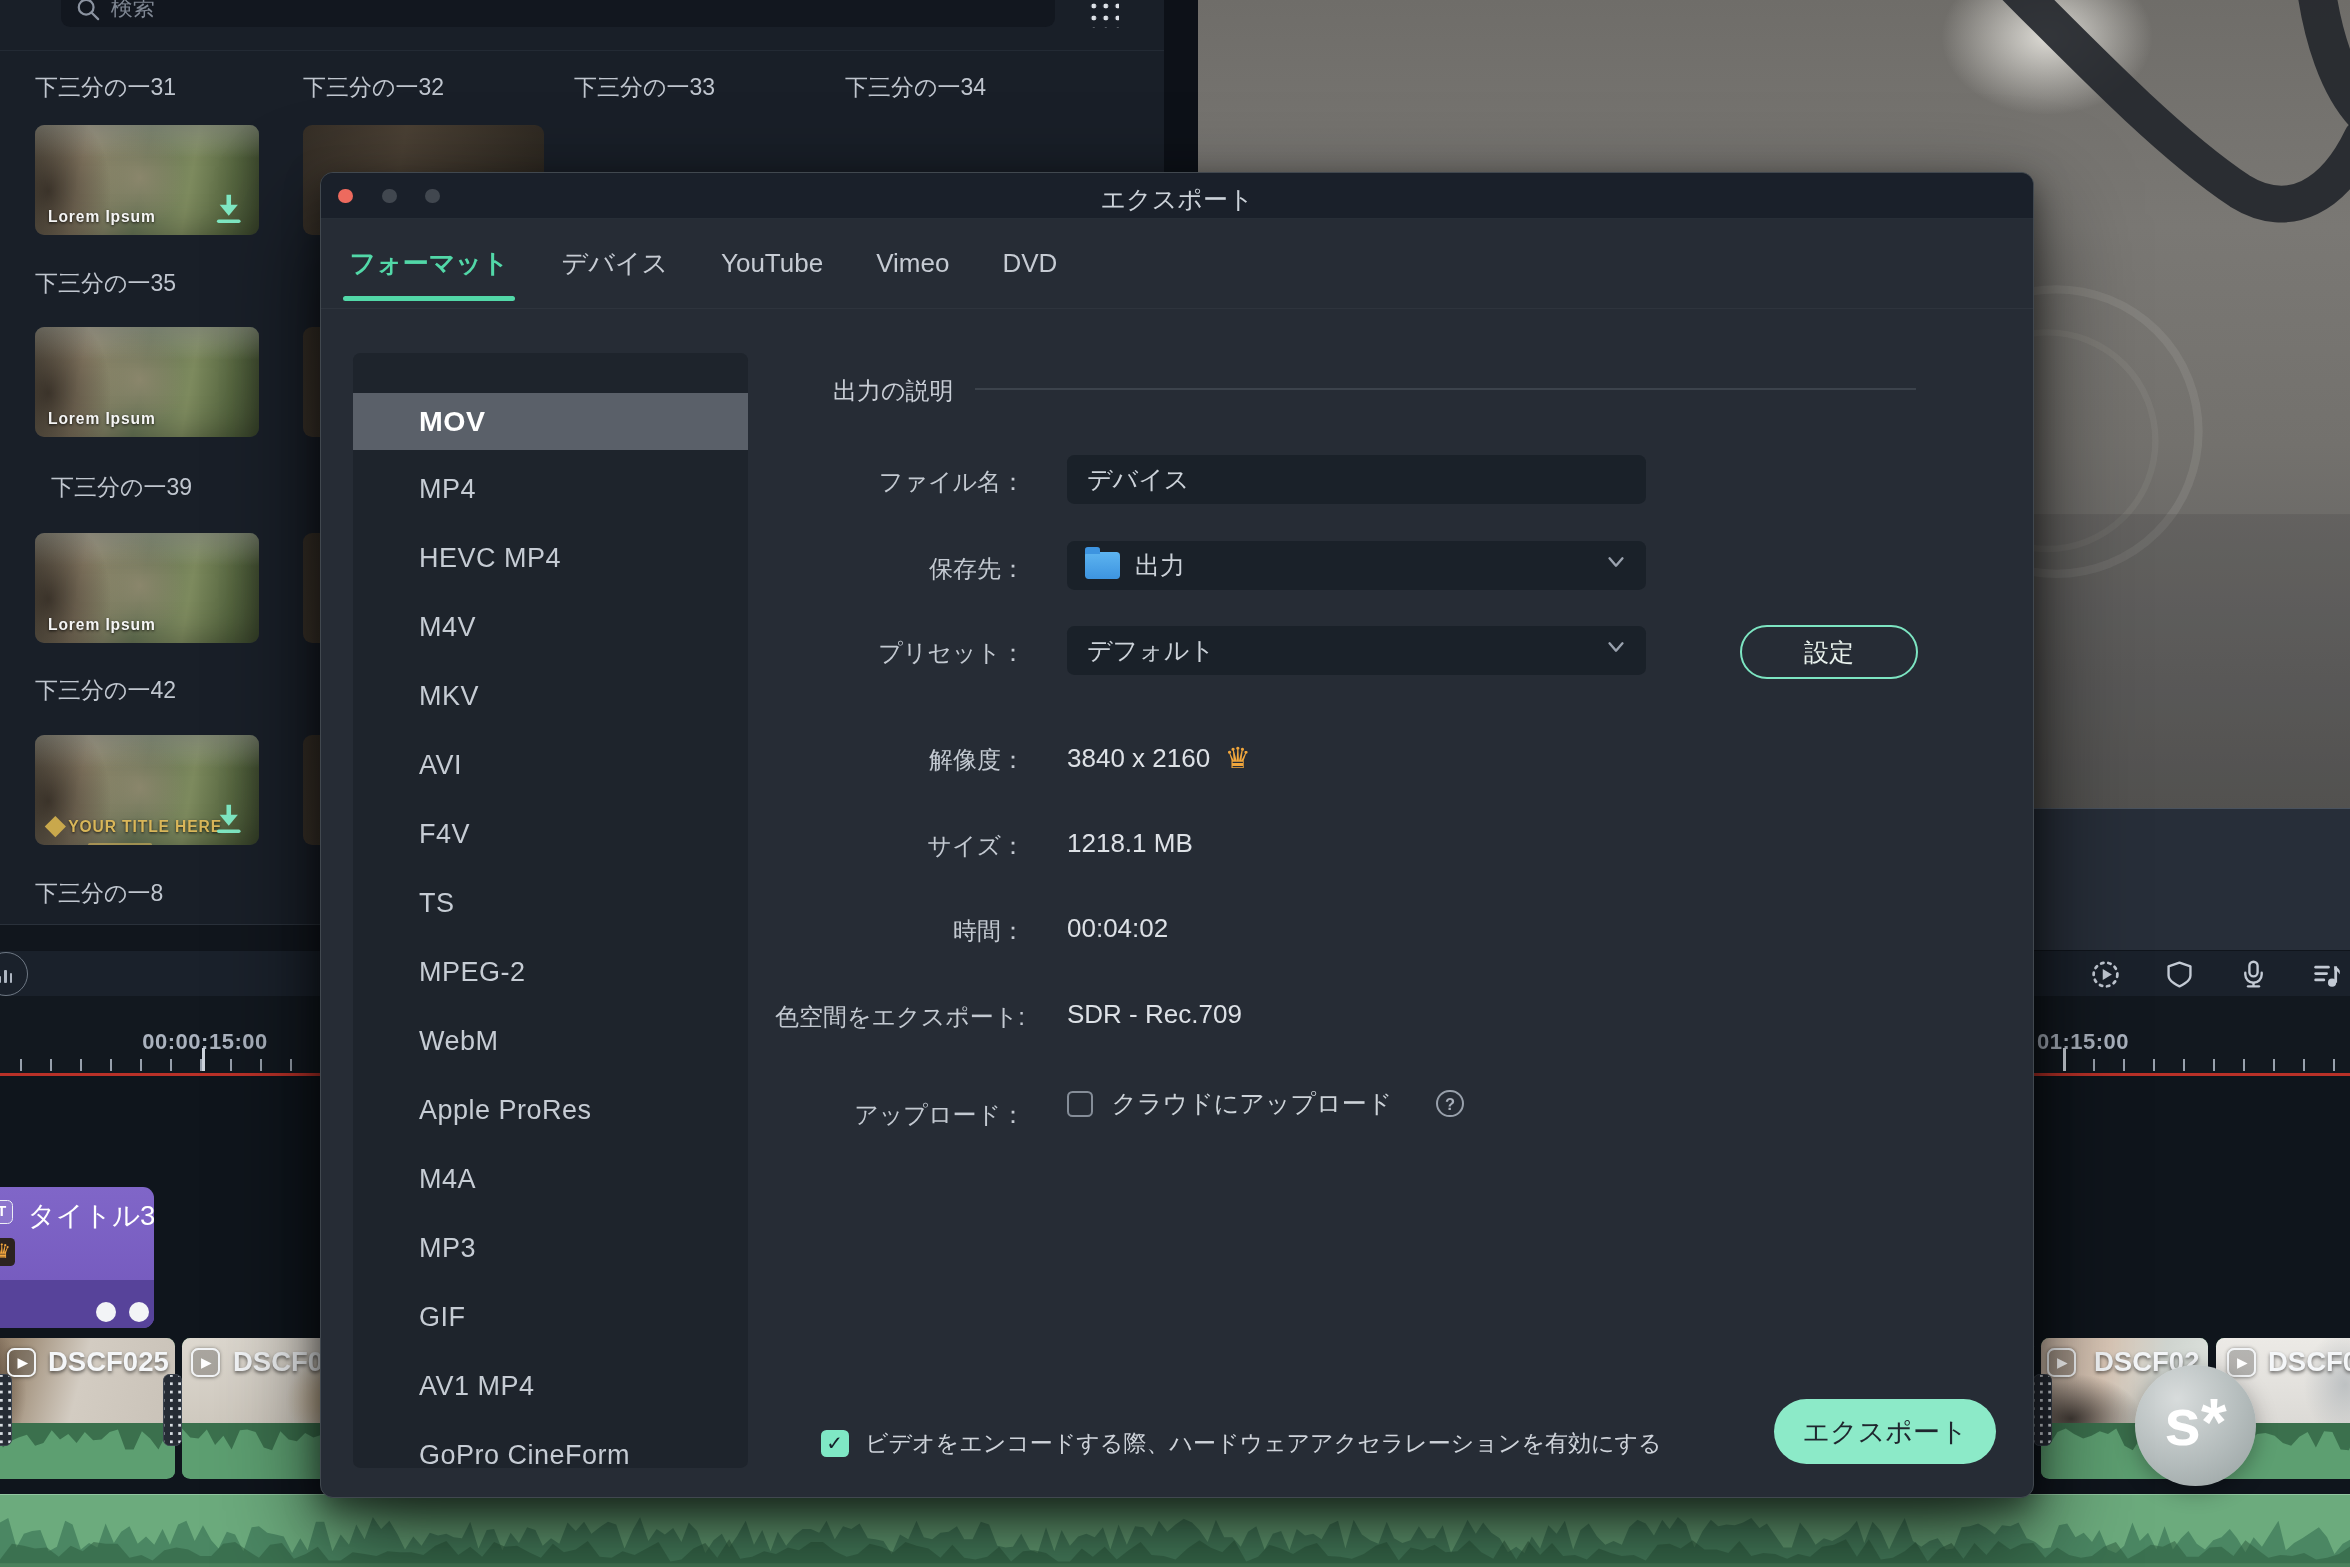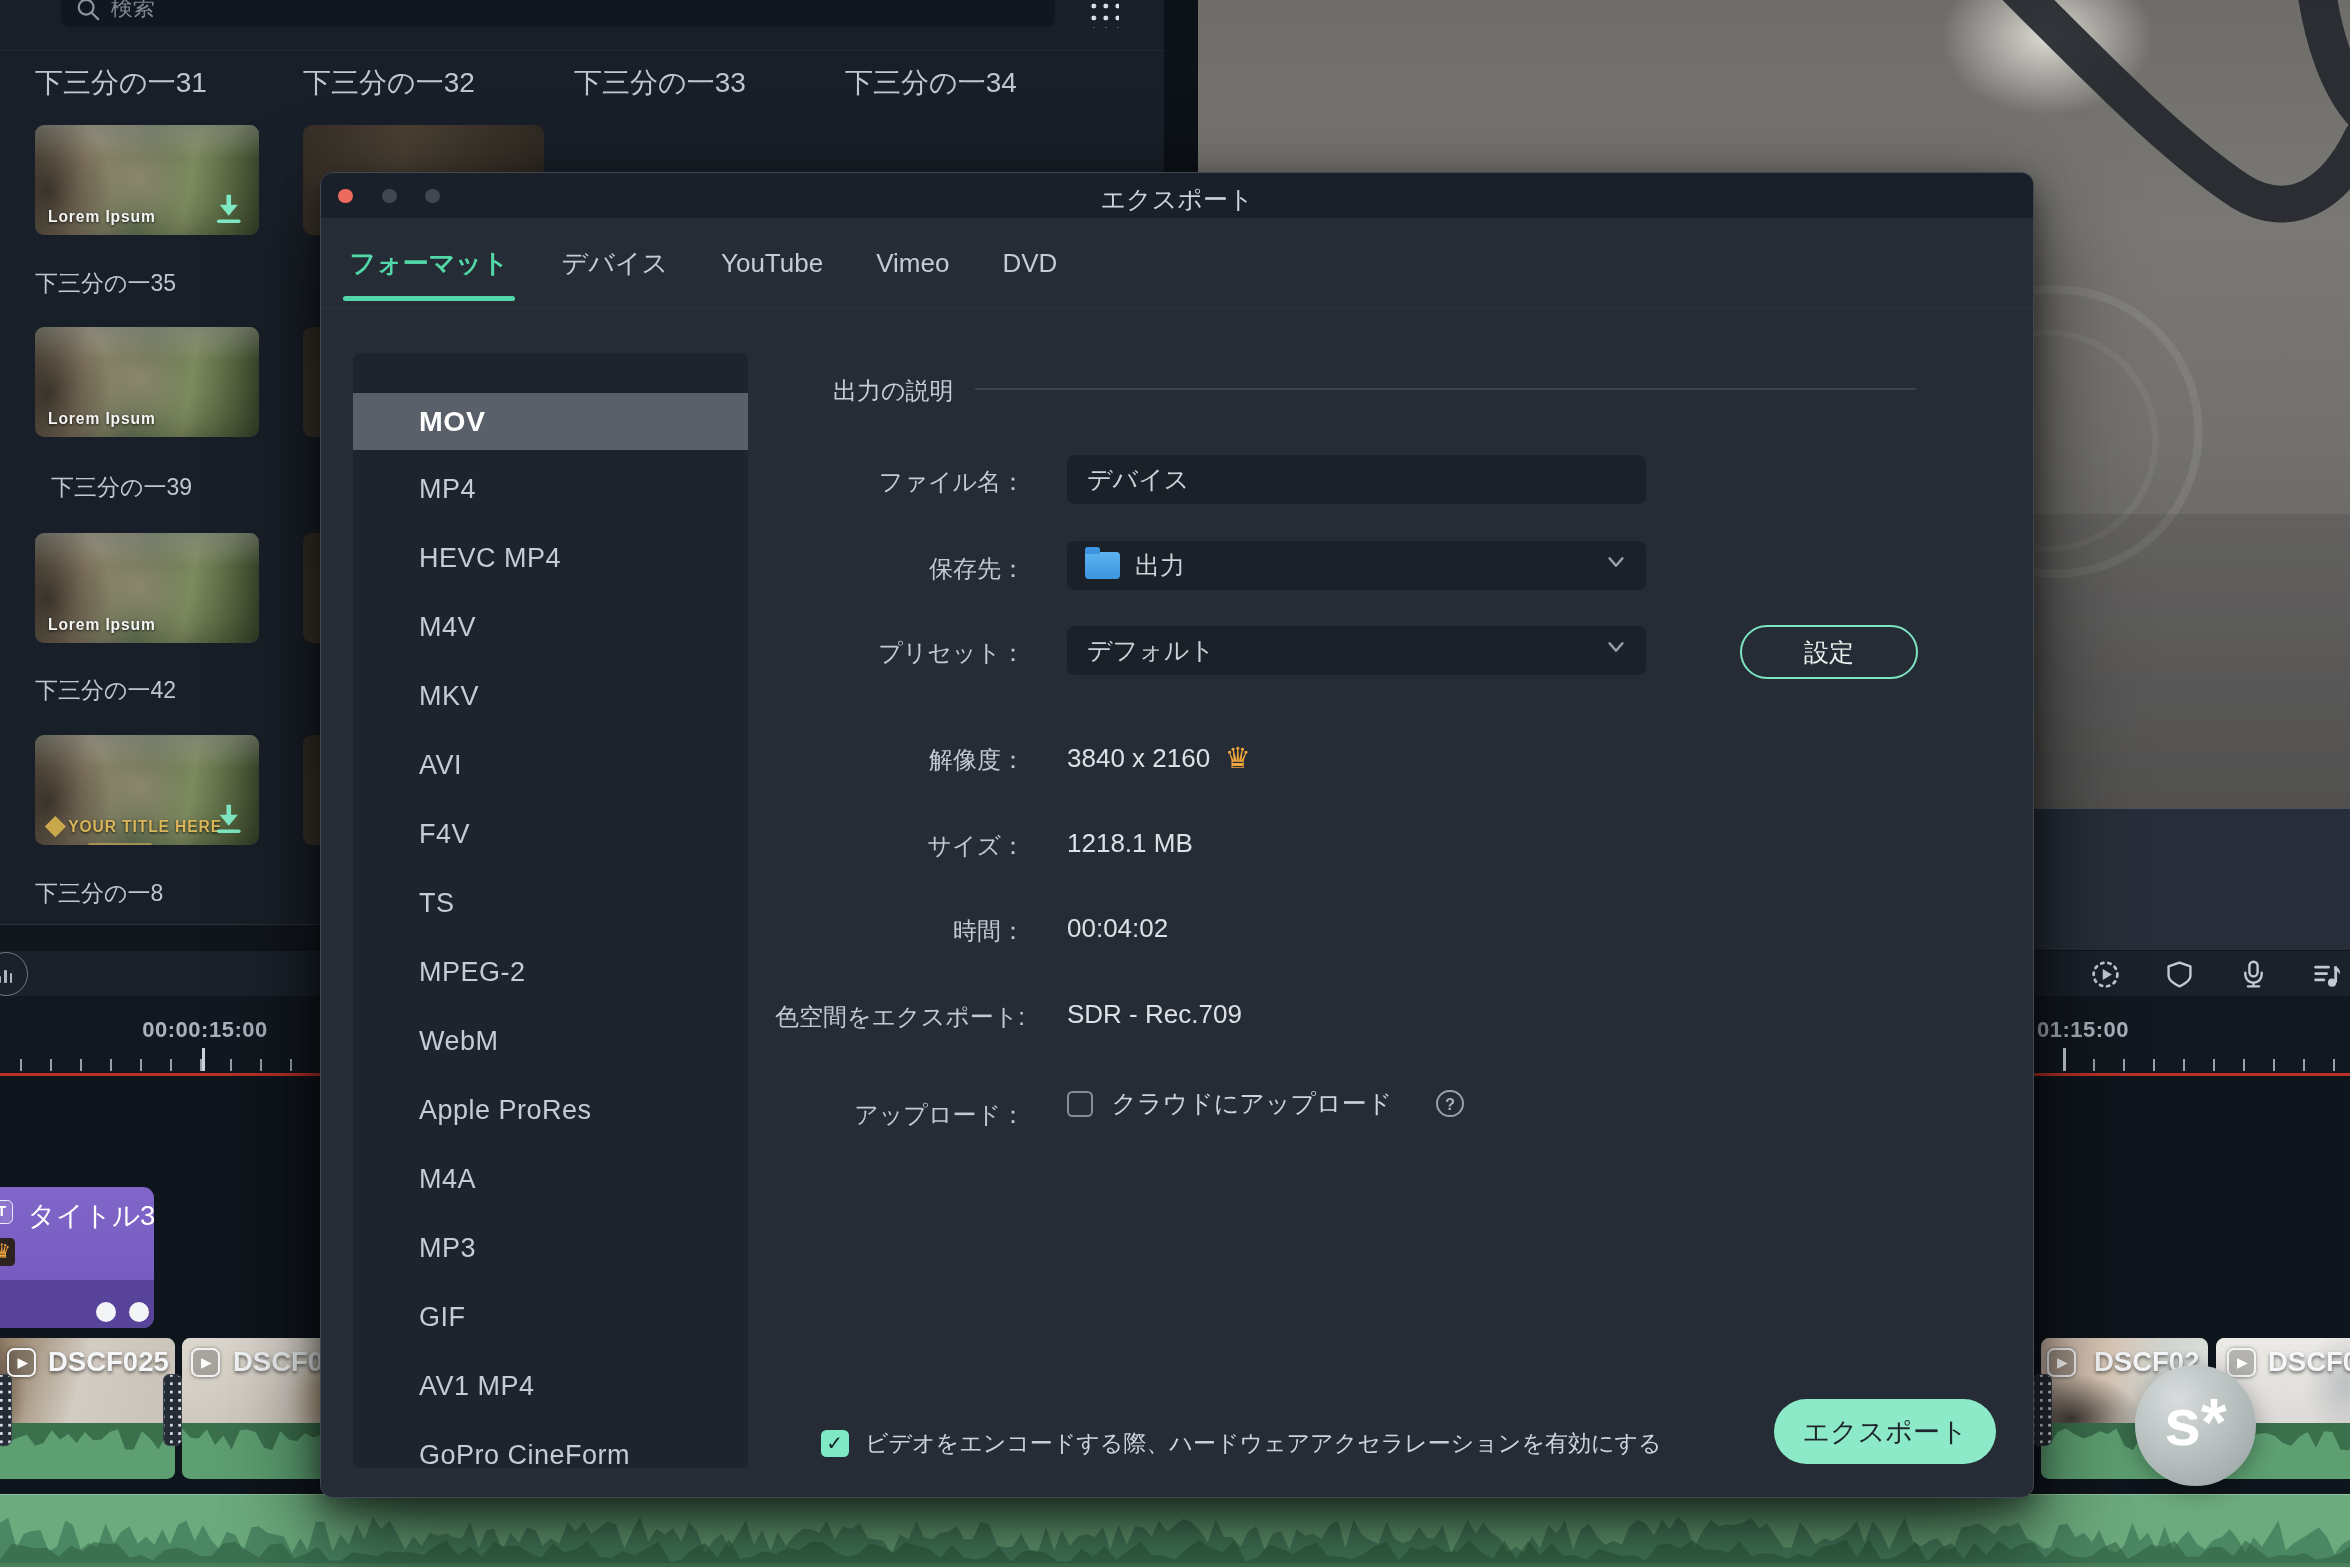--- a/index.html
+++ b/index.html
@@ -8,21 +8,21 @@
   .stage { position:relative; width:2351px; height:1568px; overflow:hidden; background:#11161d; }
 
   
   .media-panel { position:absolute; left:0; top:0; width:1164px; height:925px; background:#191f28; border-bottom:0.9px solid #2a313b; }
   .search-bar { position:absolute; left:61px; top:-14.7px; width:994px; height:42px; background:#12171f; border-radius:9.2px; display:flex; align-items:center; }
   .search-icon { width:24px; height:24px; margin-left:14.7px; margin-top:5.5px; flex:none; }
   .search-placeholder { color:#7e8692; font-size:22px; margin-left:11px; margin-top:3.7px; }
   .grid-icon { position:absolute; left:1086px; top:0px; width:33px; height:27.5px;
     background-image:radial-gradient(circle,#dde1e7 2.2px,transparent 2.7px); background-size:12px 12px; background-position:1.8px 0px; }
   .media-divider { position:absolute; left:0; top:50px; width:100%; height:0.9px; background:#232a34; }
-  .media-top-label { position:absolute; top:64px; color:#c0c6cf; font-size:28px; white-space:nowrap; }
+  .media-top-label { position:absolute; top:72px; color:#c0c6cf; font-size:23px; white-space:nowrap; }
   .media-item-thumb { position:absolute; left:35px; width:224px; height:110px; border-radius:9.2px; overflow:hidden;
     box-shadow:inset 0 0 37px rgba(0,0,0,.35); }
   .thumb-vineyard { background:
     radial-gradient(101px 138px at 6% 60%, rgba(52,44,36,.85), transparent 62%),
     radial-gradient(64px 73px at 47% 48%, rgba(150,140,115,.75), transparent 70%),
     linear-gradient(180deg, rgba(176,180,170,.55) 0%, rgba(176,180,170,0) 30%),
     linear-gradient(100deg,#7c7260 0%,#95886f 22%,#677455 48%,#7d8a5e 68%,#55653f 86%,#3f4c30 100%); }
   .thumb-sliver { position:absolute; left:303px; width:241px; height:110px; border-radius:9.2px;
     background:linear-gradient(100deg,#352e26 0%,#4a4034 40%,#2c2720 100%); }
   .thumb-overlay { position:absolute; left:13px; bottom:9.2px; color:rgba(255,255,255,.95); font-size:15.6px; font-weight:bold;
@@ -45,21 +45,21 @@
   .toolbar { position:absolute; left:0; top:950px; width:2351px; height:46px; background:#1a212b; border-top:0.9px solid #10151c; }
   .meter-icon { position:absolute; left:-16.5px; top:0.9px; width:44px; height:44px; border:1.8px solid #6e7884; border-radius:50%;
     display:flex; align-items:flex-end; justify-content:center; gap:2.8px; padding-bottom:12px; }
   .meter-icon i { display:block; width:2.8px; background:#aeb6c1; border-radius:0.9px; }
   .tool-icons { position:absolute; right:7.3px; top:0; height:46px; display:flex; align-items:center; gap:41px; }
   .tool-icon { width:33px; height:33px; display:flex; align-items:center; justify-content:center; }
   .tool-icon svg { width:31px; height:31px; }
 
   
   .ruler { position:absolute; left:0; top:996px; width:2351px; height:80px; background:#12181f; }
-  .timecode { position:absolute; top:21px; color:#aab2be; font-size:22px; font-weight:bold; letter-spacing:0.5px; }
+  .timecode { position:absolute; top:33px; color:#aab2be; font-size:22px; font-weight:bold; letter-spacing:0.5px; }
   .timecode.left { left:140px; width:130px; text-align:center; }
   .timecode.right { left:2037px; }
   .ticks { position:absolute; bottom:4.6px; height:12px; background:repeating-linear-gradient(90deg,#97a0ac 0 1.8px,transparent 1.8px 30px); }
   .ticks.left { left:20px; width:299px; }
   .ticks.right { left:2063px; width:287px; }
   .tall-tick { position:absolute; bottom:4.6px; width:2.8px; height:23px; background:#cdd3db; }
   .redline { position:absolute; bottom:0; left:0; width:100%; height:2.8px; background:#b93128; }
 
   
   .tracks { position:absolute; left:0; top:1076px; width:2351px; height:491px; background:#0f151c; }

